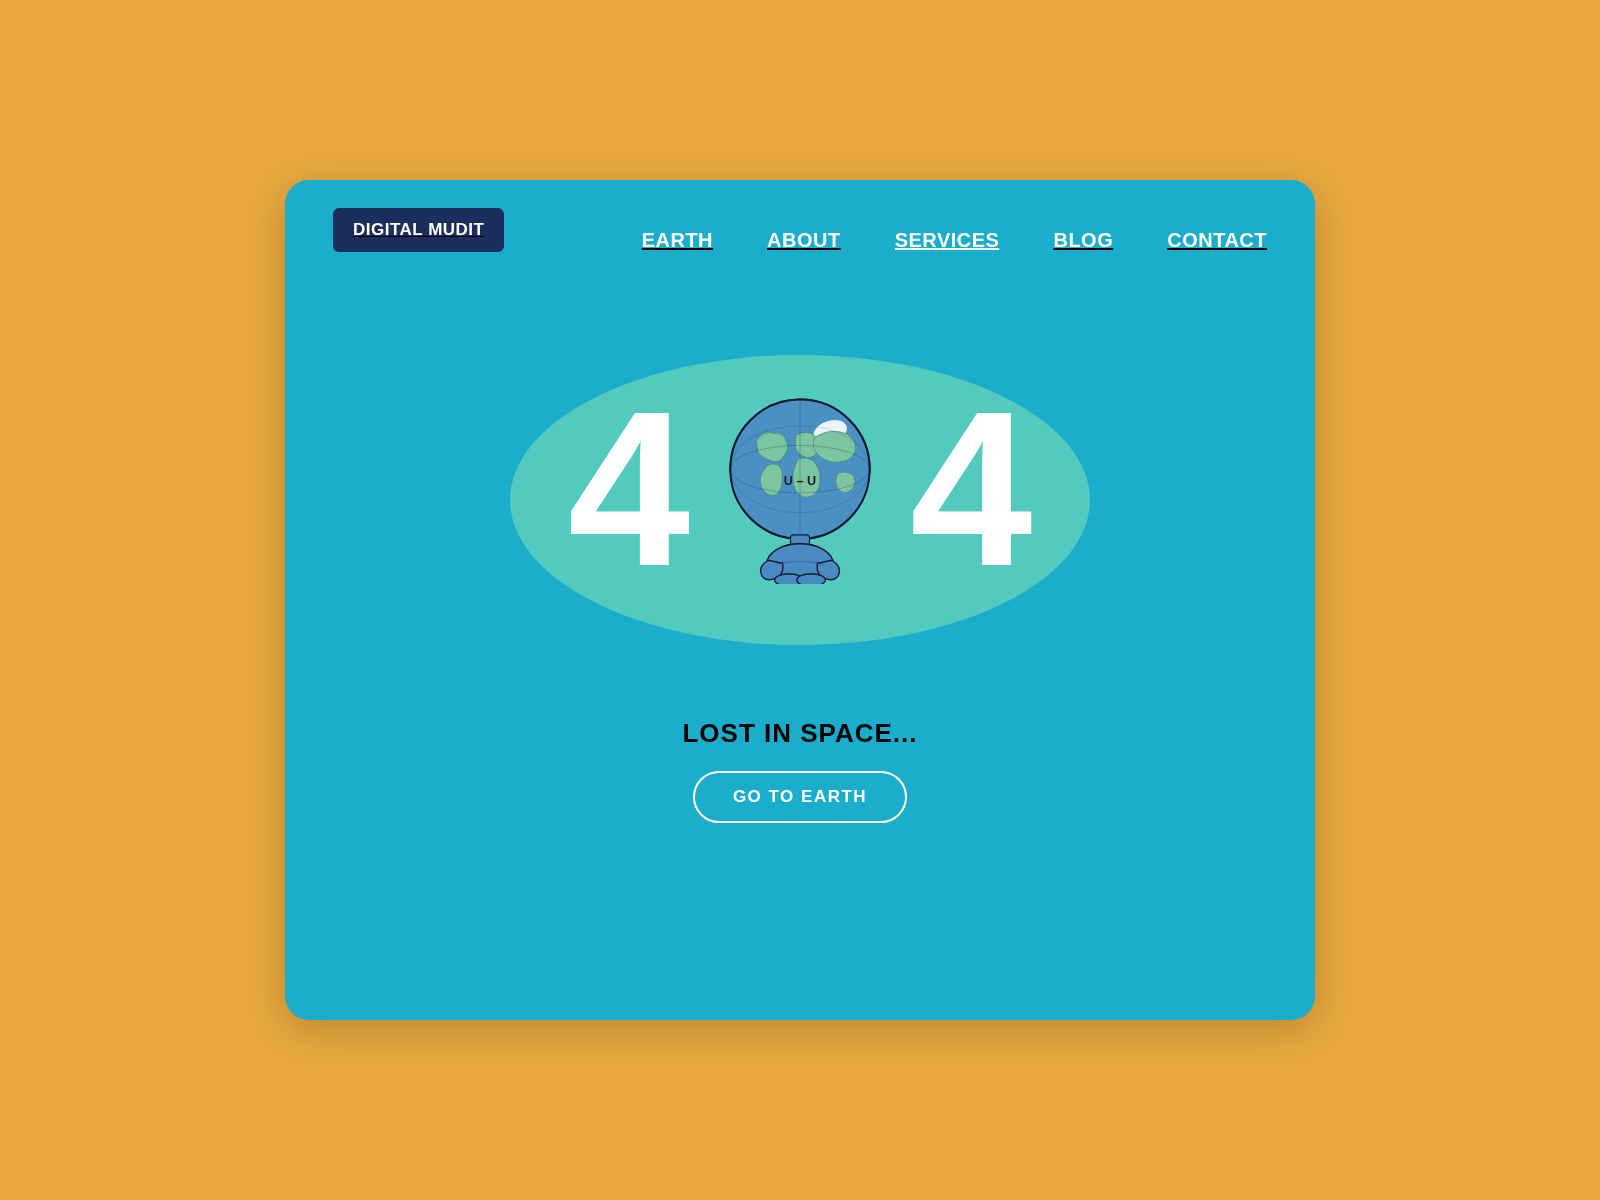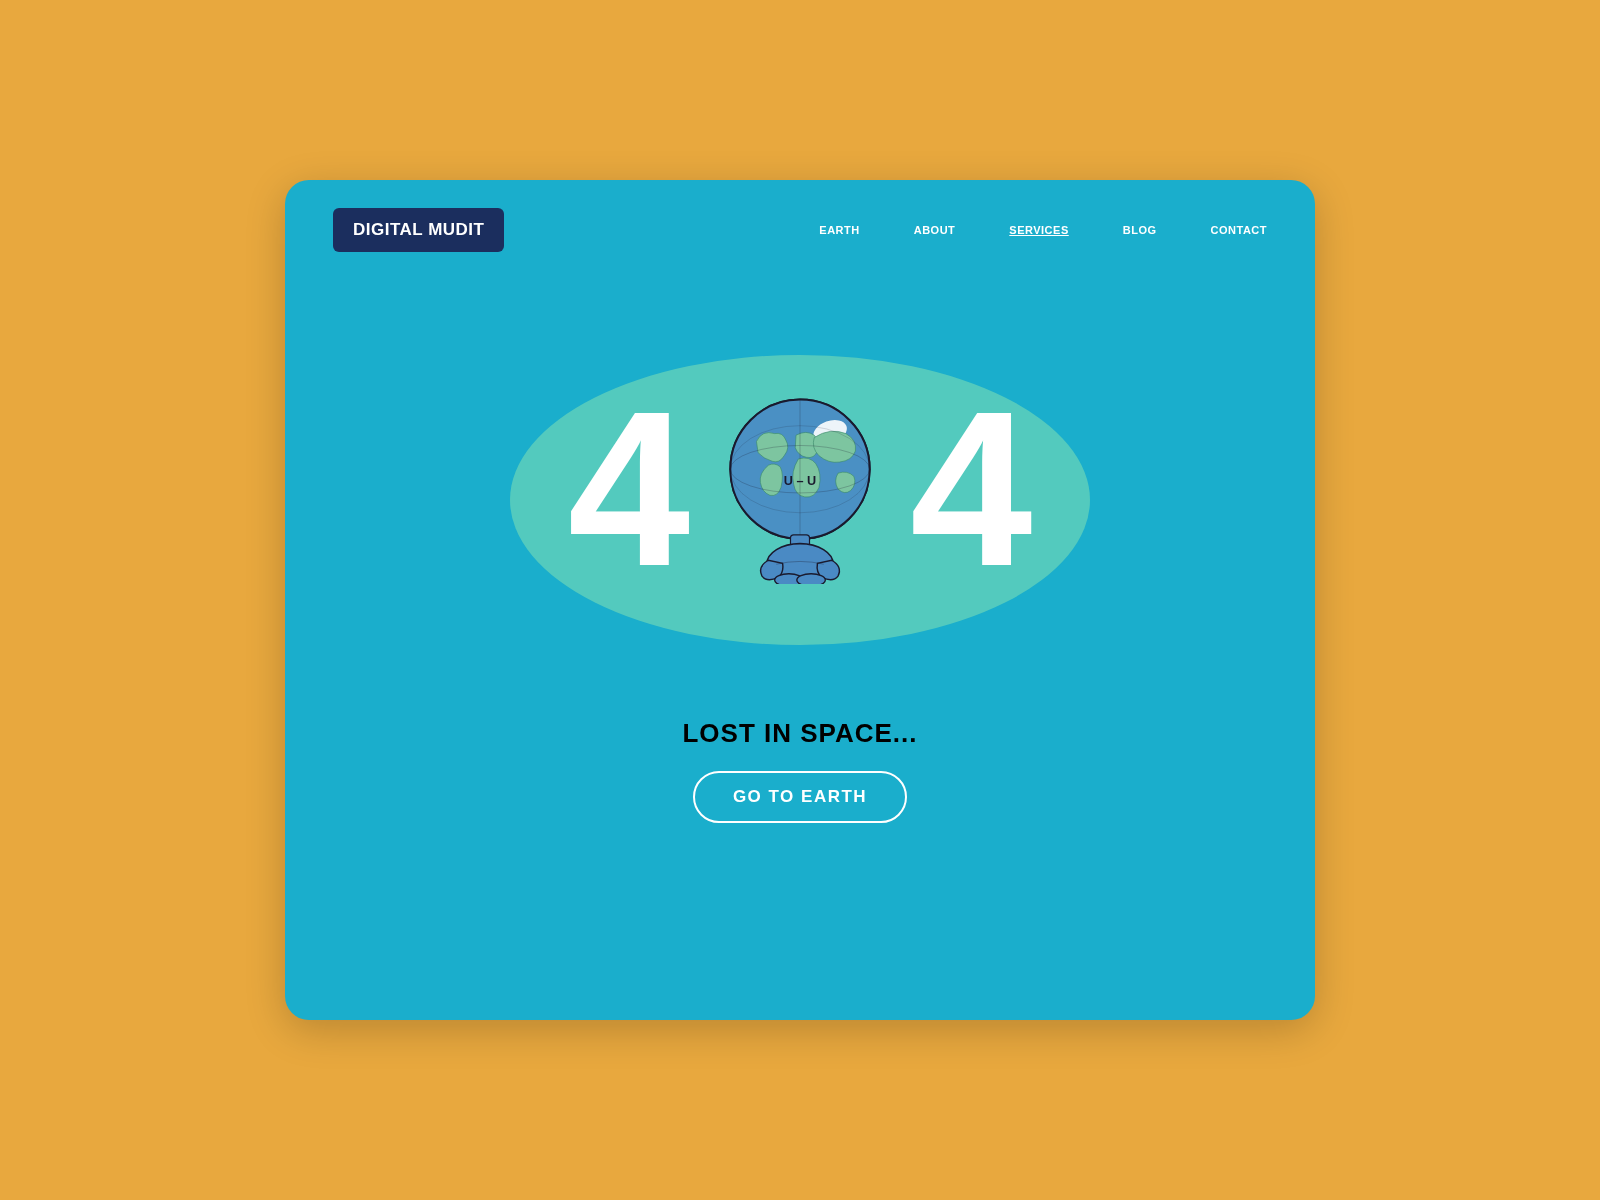--- a/index.html
+++ b/index.html
@@ -24,23 +24,24 @@
       background-color: #1AAECC;
       border-radius: 24px;
       overflow: hidden;
       position: relative;
       box-shadow: 0 10px 40px rgba(0,0,0,0.2);
     }
 
     
     .nav {
       display: flex;
-      align-items: center;
+      align-items: flex-end;
       padding: 28px 48px;
       gap: 0;
+      text-decoration: underline;
     }
 
     .nav-logo {
       background-color: #1B2E5E;
       color: #ffffff;
       font-weight: 900;
       font-size: 17px;
       padding: 12px 20px;
       border-radius: 6px;
       letter-spacing: 0.5px;
@@ -50,21 +51,21 @@
 
     .nav-links {
       display: flex;
       align-items: center;
       gap: 54px;
     }
 
     .nav-link {
       color: #ffffff;
       font-weight: 800;
-      font-size: 11px;
+      font-size: 20px;
       text-transform: uppercase;
       text-decoration: none;
       letter-spacing: 0.5px;
       cursor: pointer;
     }
 
     .nav-link.active {
       text-decoration: underline;
     }
 

